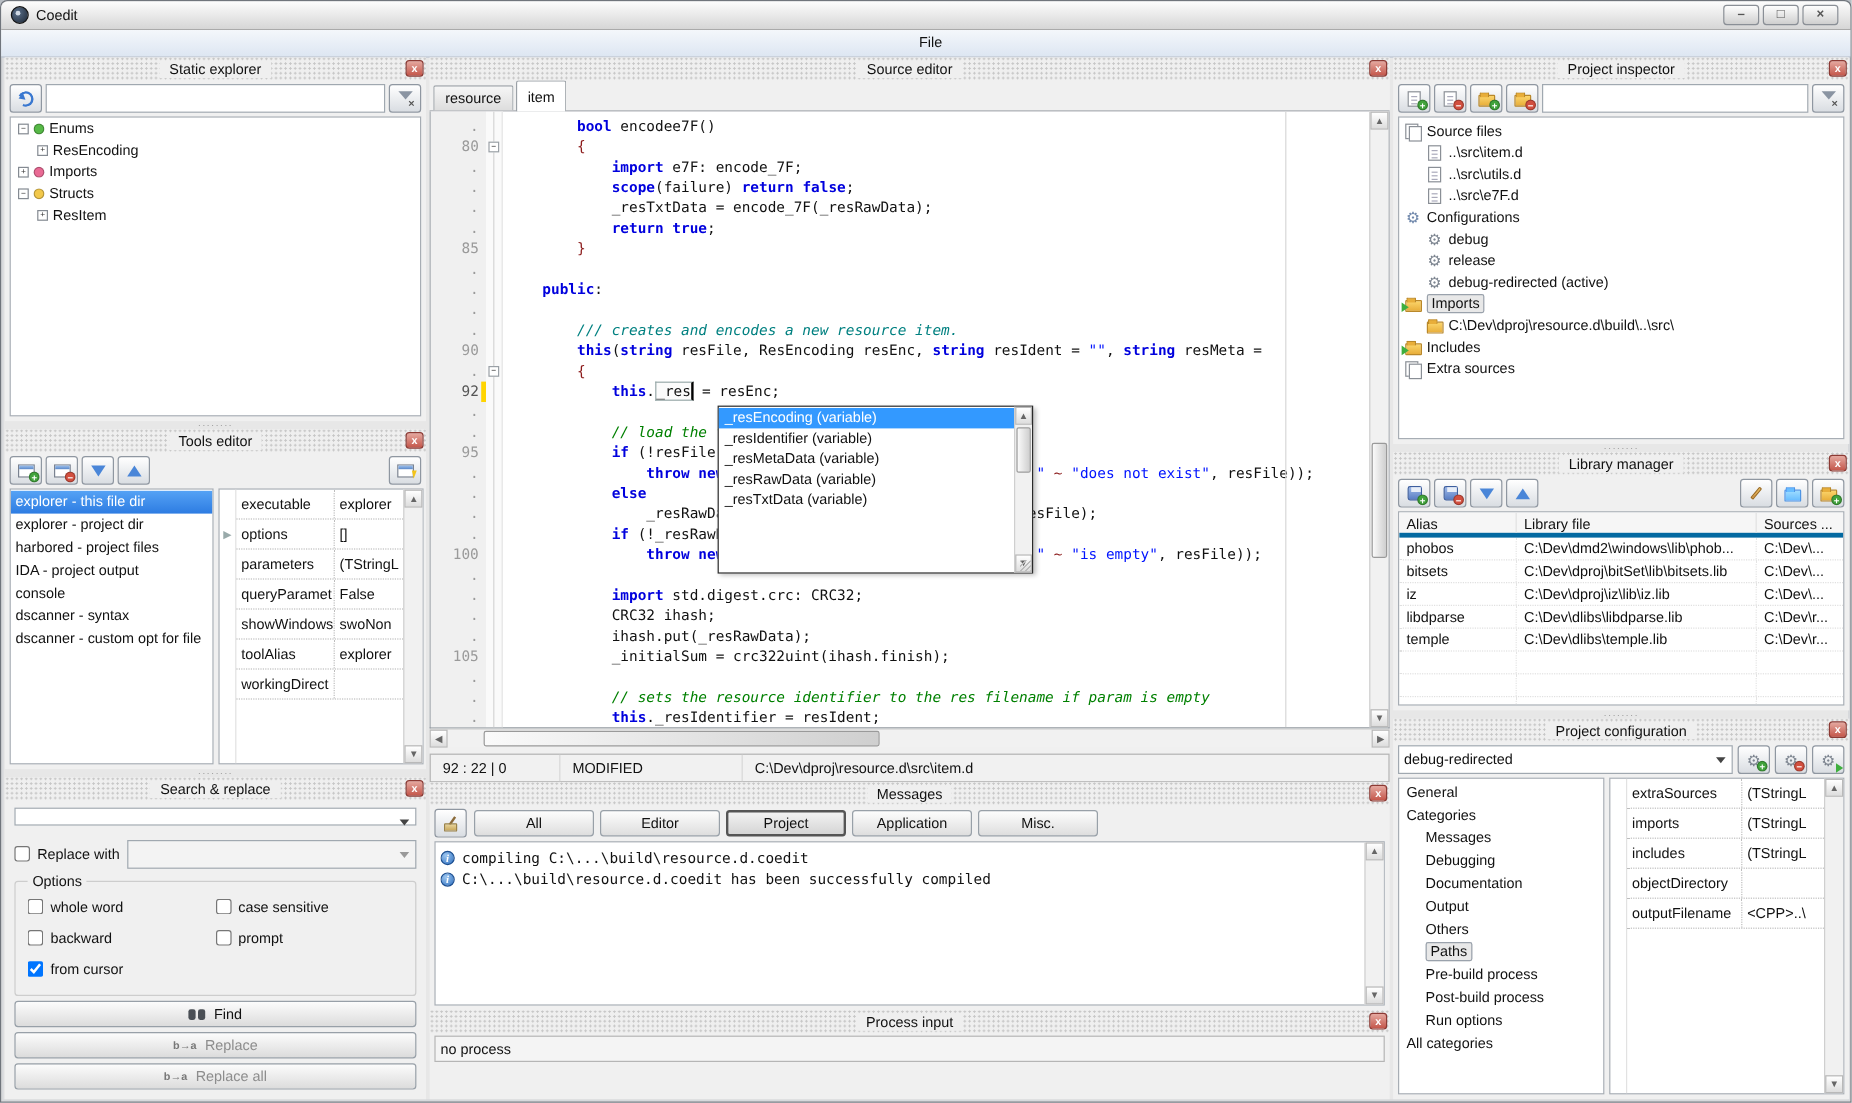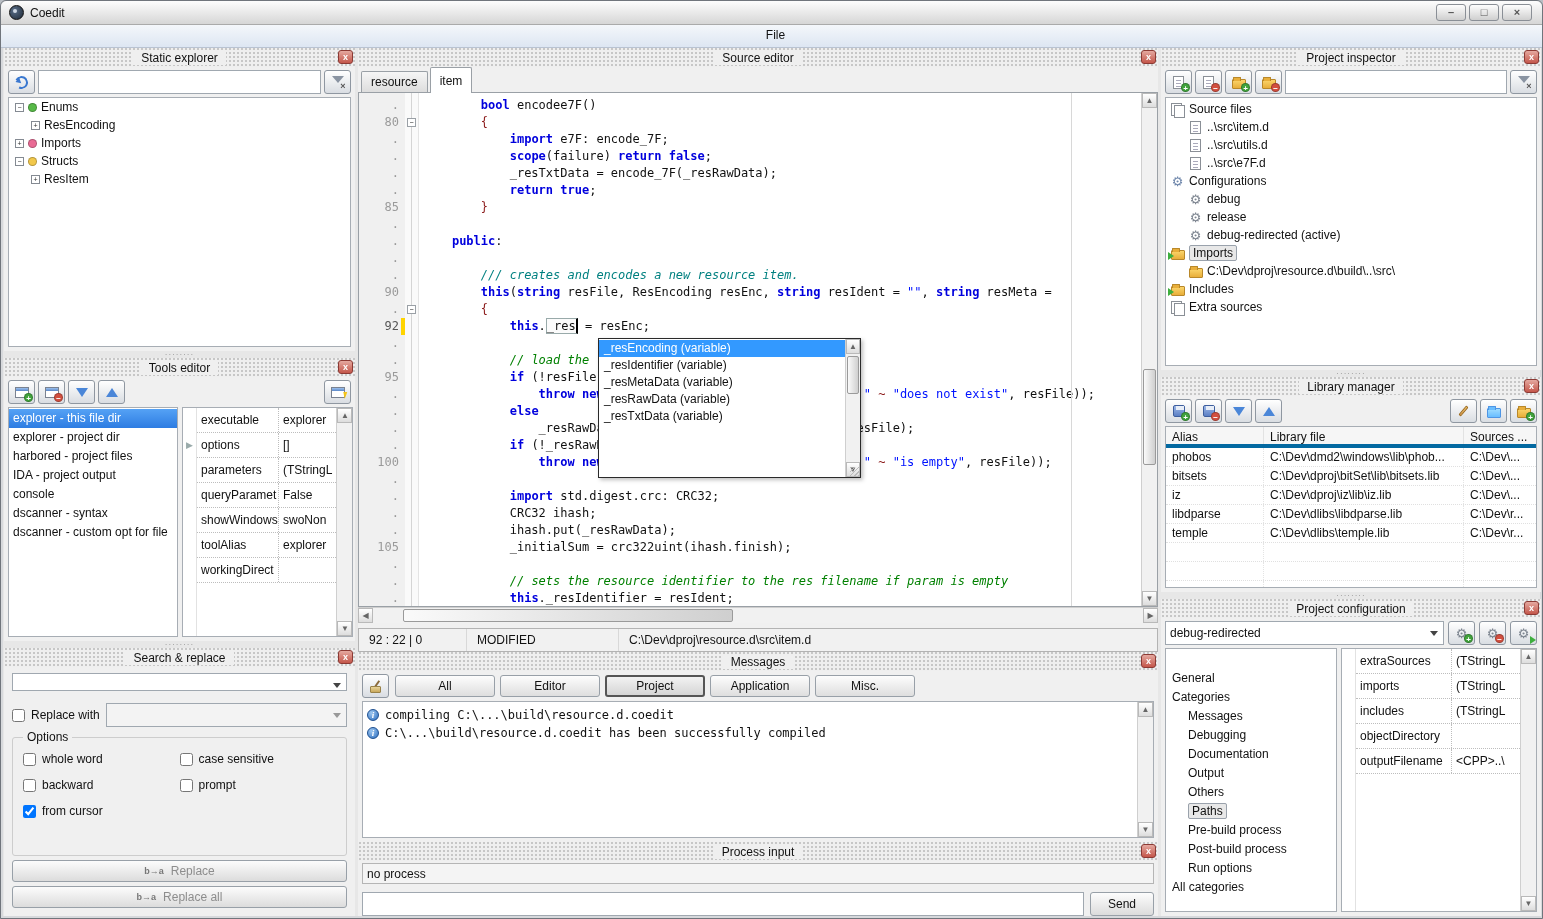--- a/index.html
+++ b/index.html
@@ -131,21 +131,21 @@
   .sendbtn{width:64px;height:24px;border:1px solid #98a0a8;border-radius:3px;background:linear-gradient(#fdfdfd,#dcdcdc);display:flex;align-items:center;justify-content:center;}
   
   .lib-table{flex:1;background:#fff;border:1px solid #a7adb4;margin:0 4px 4px;display:flex;flex-direction:column;min-height:0;overflow:hidden;}
   .lth{display:flex;height:21px;background:#f6f6f6;border-bottom:4px solid #0369a1;flex:none;}
   .lth div{padding:3px 6px;border-right:1px solid #e2e2e2;white-space:nowrap;overflow:hidden;}
   .ltr{display:flex;height:19px;border-bottom:1px dotted #e0e0e0;flex:none;}
   .ltr div{padding:2px 6px;border-right:1px dotted #e4e4e4;white-space:nowrap;overflow:hidden;}
   .c1{width:98px;flex:none;} .c2{flex:1;min-width:0;} .c3{width:72px;flex:none;border-right:none!important;}
   .cfgrow{display:flex;gap:4px;padding:3px 4px;align-items:center;flex:none;}
   .cfgbody{flex:1;display:flex;gap:4px;margin:0 4px 4px;min-height:0;}
-  .cfgtree{width:172px;flex:none;background:#fff;border:1px solid #a7adb4;overflow:hidden;padding-top:20px;}
+  .cfgtree{width:172px;flex:none;background:#fff;border:1px solid #a7adb4;overflow:hidden;padding-top:2px;}
   .ctrow{height:19px;line-height:19px;white-space:nowrap;overflow:hidden;}
   .icon14{width:15px;height:14px;flex:none;display:inline-flex;align-items:center;justify-content:center;position:relative;}
   .garr{position:absolute;left:-2px;bottom:0;width:0;height:0;border-top:4px solid transparent;border-bottom:4px solid transparent;border-left:6px solid #3eaf3e;}
 </style>
 </head>
 <body>
 
 <div id="win">
   <div class="titlebar">
     <span class="appicon"></span>
@@ -323,20 +323,24 @@
               <input type="checkbox" style="">
               <label>prompt</label>
             </span>
             <span class="ck">
               <input type="checkbox" checked="" style="">
               <label>from cursor</label>
             </span>
           </div>
       </div>
       <div style="flex:1"></div>
+      <div class="bigbtn">
+        <span class="g-binoc"></span>
+        <span>Find</span>
+      </div>
       <div class="bigbtn dis">
         <span class="g-repl">b→a</span>
         <span>Replace</span>
       </div>
       <div class="bigbtn dis" style="margin-bottom:8px">
         <span class="g-repl">b→a</span>
         <span>Replace all</span>
       </div>
     </div>
   </div>
@@ -445,24 +449,20 @@
           <span class="sbb">▼</span>
         </div>
       </div>
     </div>
     <div class="panel" id="p-process" style="flex:1">
       <div class="panel-hd">
         <span class="ttl">Process input</span>
         <span class="pclose">x</span>
       </div>
       <div class="procstat">no process</div>
-      <div class="procrow">
-        <input class="txt" value="" style="">
-        <span class="sendbtn">Send</span>
-      </div>
     </div>
   </div>
 
   <div class="col" id="col-right">
     <div class="panel" id="p-inspector" style="height:322px">
       <div class="panel-hd">
         <span class="ttl">Project inspector</span>
         <span class="pclose">x</span>
       </div>
       <div class="toolbar">

